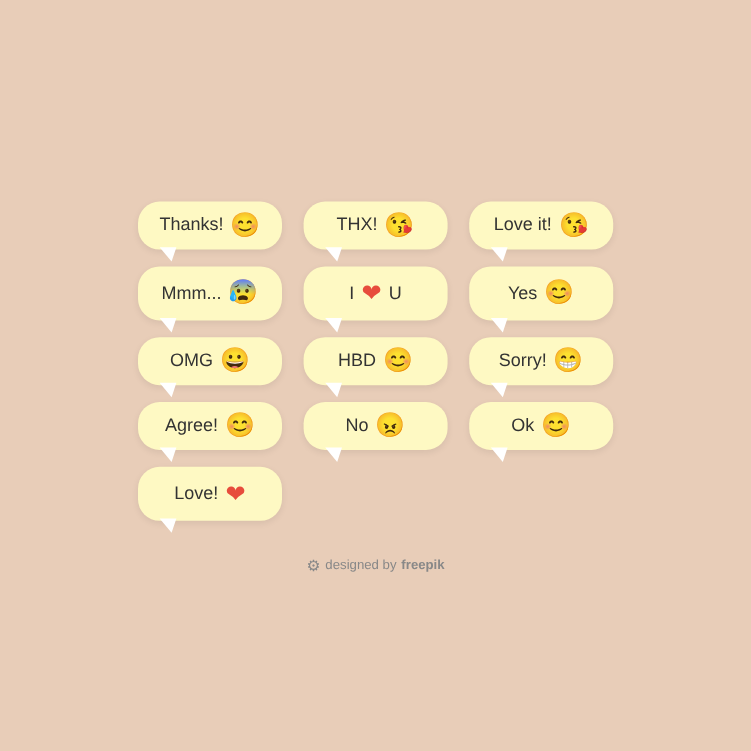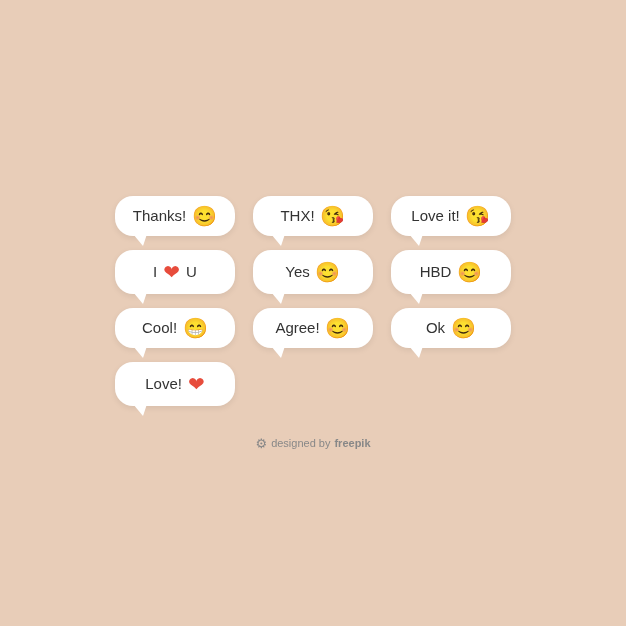--- a/index.html
+++ b/index.html
@@ -14,21 +14,21 @@
       font-family: 'Segoe UI', Arial, sans-serif;
       overflow: hidden;
     }
     .grid {
       display: grid;
       grid-template-columns: repeat(3, 1fr);
       gap: 14px 18px;
       padding: 20px;
     }
     .bubble {
-      background: #ffffff;
+      background: #fef9c3;
       border-radius: 18px;
       padding: 10px 16px;
       display: flex;
       align-items: center;
       gap: 6px;
       position: relative;
       box-shadow: 0 2px 6px rgba(0,0,0,0.08);
       min-width: 120px;
       justify-content: center;
     }
@@ -84,45 +84,57 @@
   </div>
   <div class="bubble">
     <span class="bubble-text">THX!</span>
     <span class="emoji">😘</span>
   </div>
 
   <div class="bubble">
     <span class="bubble-text">Love it!</span>
     <span class="emoji">😘</span>
   </div>
+  <div class="bubble">
+    <span class="bubble-text">Mmm...</span>
+    <span class="emoji">😰</span>
+  </div>
 
   <div class="bubble">
     <span class="bubble-text">I </span>
     <span class="heart-red">❤</span>
     <span class="bubble-text"> U</span>
   </div>
 
   <div class="bubble">
     <span class="bubble-text">Yes</span>
     <span class="emoji">😊</span>
   </div>
   <div class="bubble">
+    <span class="bubble-text">OMG</span>
+    <span class="emoji">😀</span>
+  </div>
+  <div class="bubble">
     <span class="bubble-text">HBD</span>
     <span class="emoji">😊</span>
   </div>
 
   <div class="bubble">
-    <span class="bubble-text">Cool!</span>
+    <span class="bubble-text">Sorry!</span>
     <span class="emoji">😁</span>
   </div>
   <div class="bubble">
     <span class="bubble-text">Agree!</span>
     <span class="emoji">😊</span>
   </div>
 
+  <div class="bubble">
+    <span class="bubble-text">No</span>
+    <span class="emoji">😠</span>
+  </div>
   <div class="bubble">
     <span class="bubble-text">Ok</span>
     <span class="emoji">😊</span>
   </div>
   <div class="bubble">
     <span class="bubble-text">Love!</span>
     <span class="heart-pink">❤</span>
   </div>
 
 </div>

